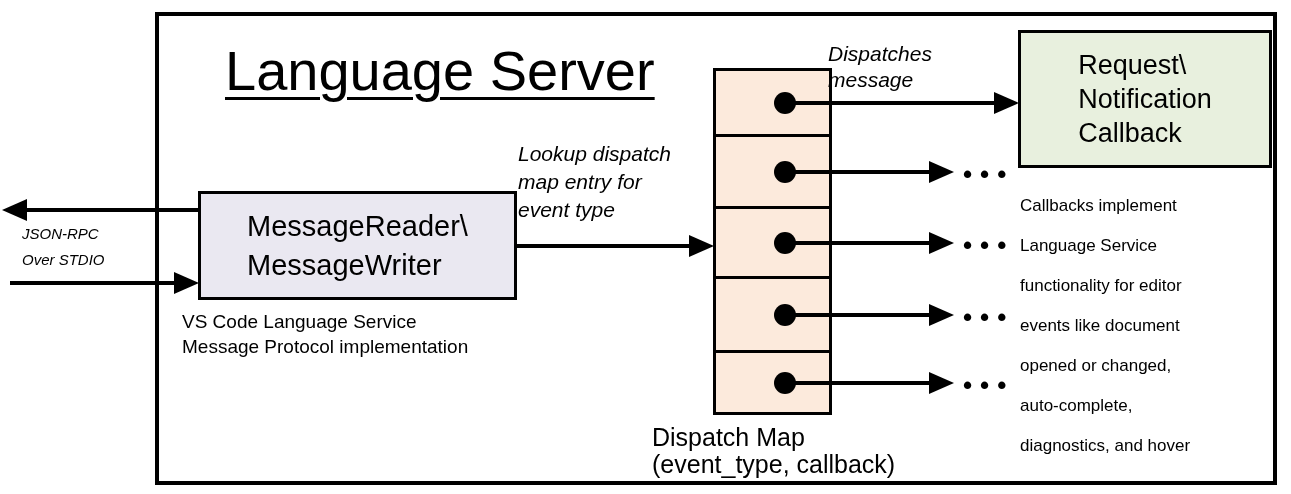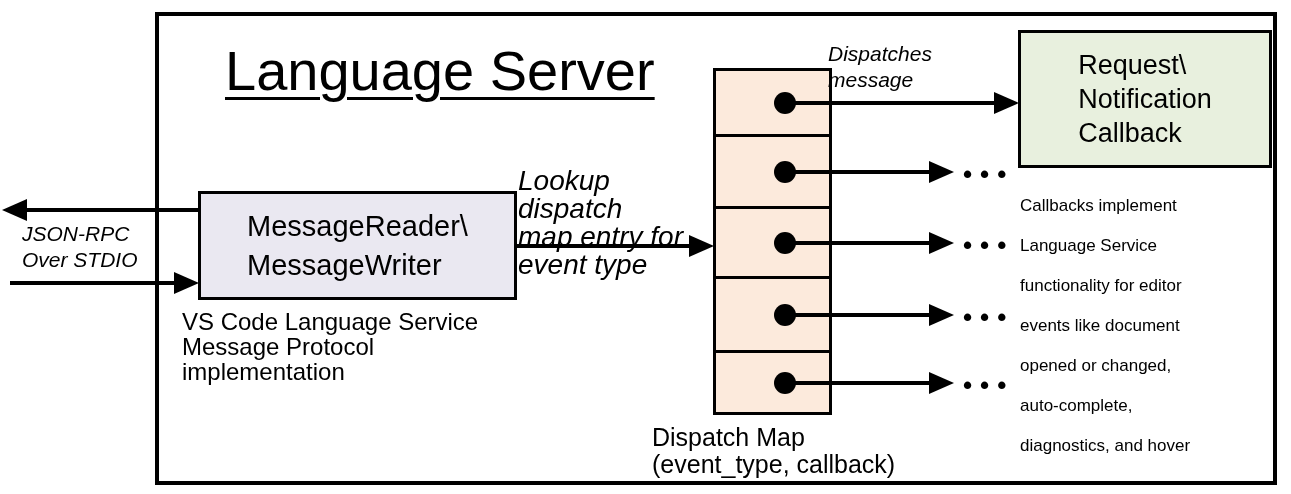--- a/index.html
+++ b/index.html
@@ -22,31 +22,31 @@
   
   .arrow-line{position:absolute;height:4px;background:#000;}
   .head-right{position:absolute;width:0;height:0;
               border-top:11px solid transparent;border-bottom:11px solid transparent;
               border-left:25px solid #000;}
   .head-left{position:absolute;width:0;height:0;
              border-top:11px solid transparent;border-bottom:11px solid transparent;
              border-right:25px solid #000;}
 
   
-  #io-label{left:22px;top:221px;width:145px;font-size:21px;line-height:26px;}
+  #io-label{left:22px;top:221px;width:145px;font-size:15px;line-height:26px;}
 
   
   #reader-box{left:198px;top:191px;width:319px;height:109px;
               border:3px solid #000;box-sizing:border-box;
               display:flex;align-items:center;justify-content:center;}
   #reader-box .label{font-size:29px;line-height:39px;}
-  #reader-caption{left:182px;top:309px;width:350px;font-size:24px;line-height:25px;}
+  #reader-caption{left:182px;top:309px;width:350px;font-size:19px;line-height:25px;}
 
   
-  #lookup-label{left:518px;top:167px;width:172px;font-size:28px;line-height:28px;}
+  #lookup-label{left:518px;top:140px;width:172px;font-size:21px;line-height:28px;}
 
   
   #dispatch-map{left:713px;top:68px;width:119px;height:347px;
                 border:3px solid #000;box-sizing:border-box;}
   .map-divider{position:absolute;left:713px;width:119px;height:3px;background:#000;}
   .cell-dot{position:absolute;width:22px;height:22px;border-radius:50%;background:#000;}
   #dispatch-caption{left:652px;top:424px;width:250px;font-size:25px;line-height:27px;}
 
   
   #dispatches-label{left:828px;top:41px;width:135px;font-size:21px;line-height:26px;}

